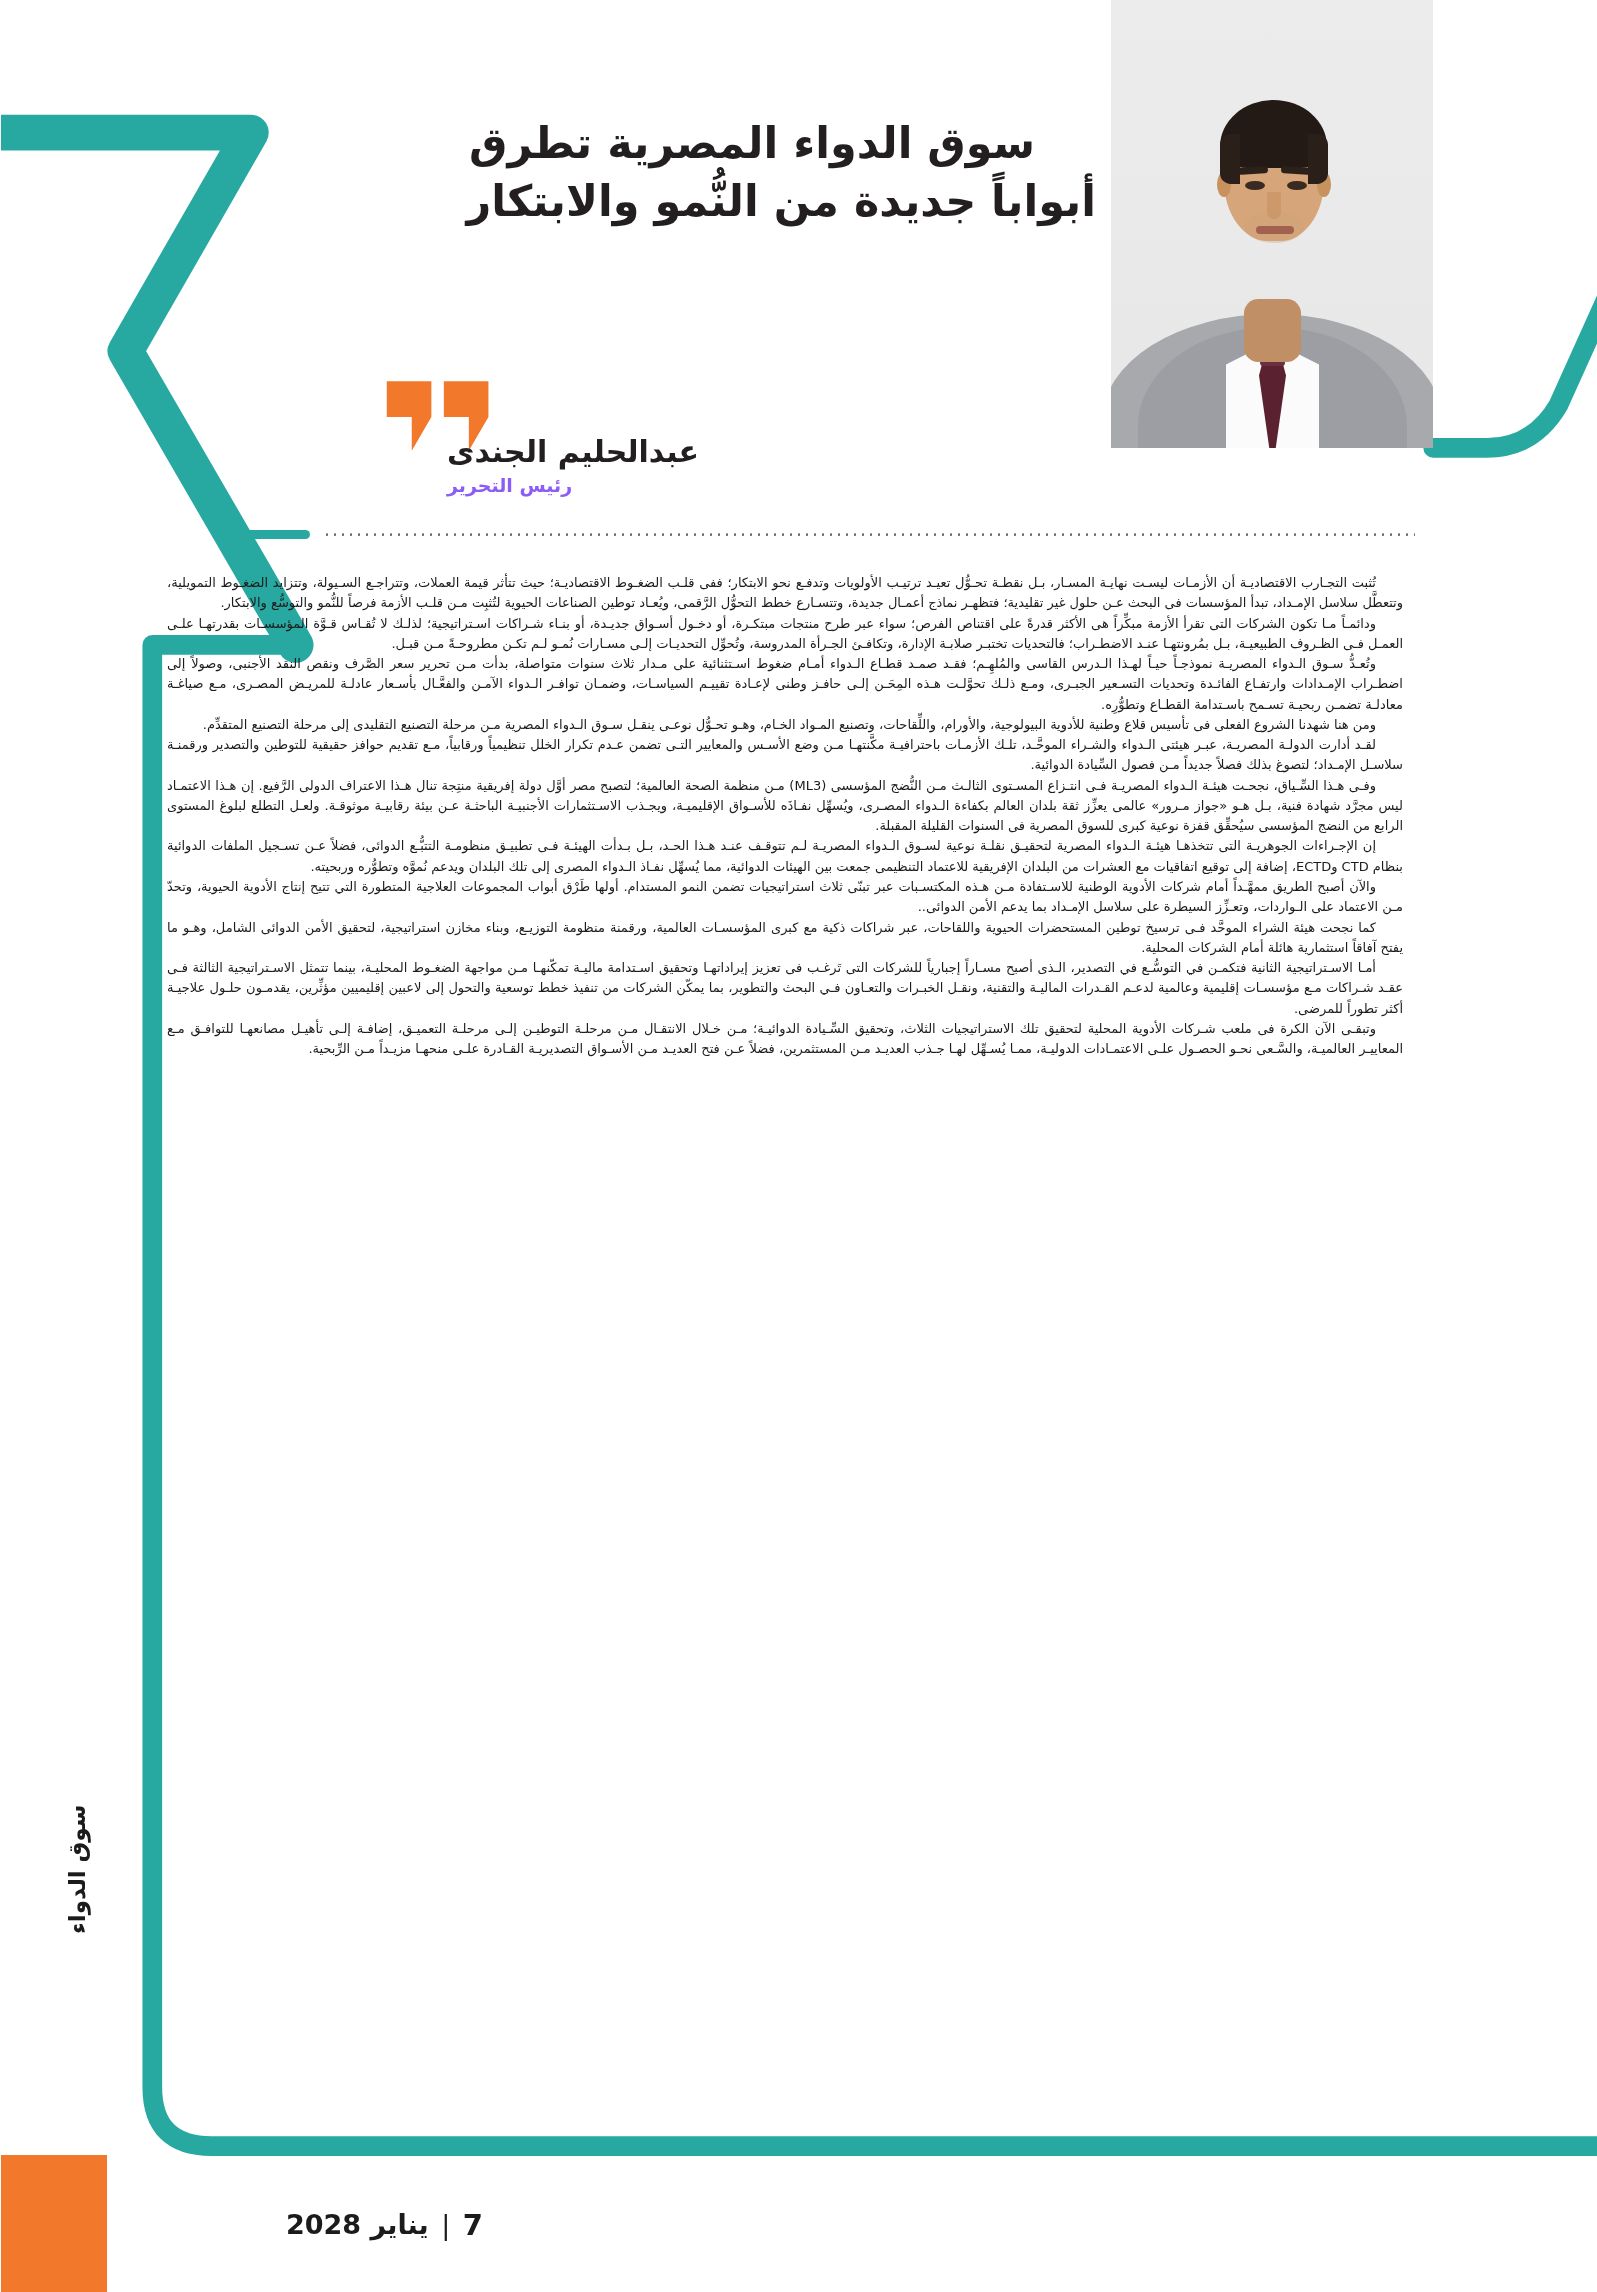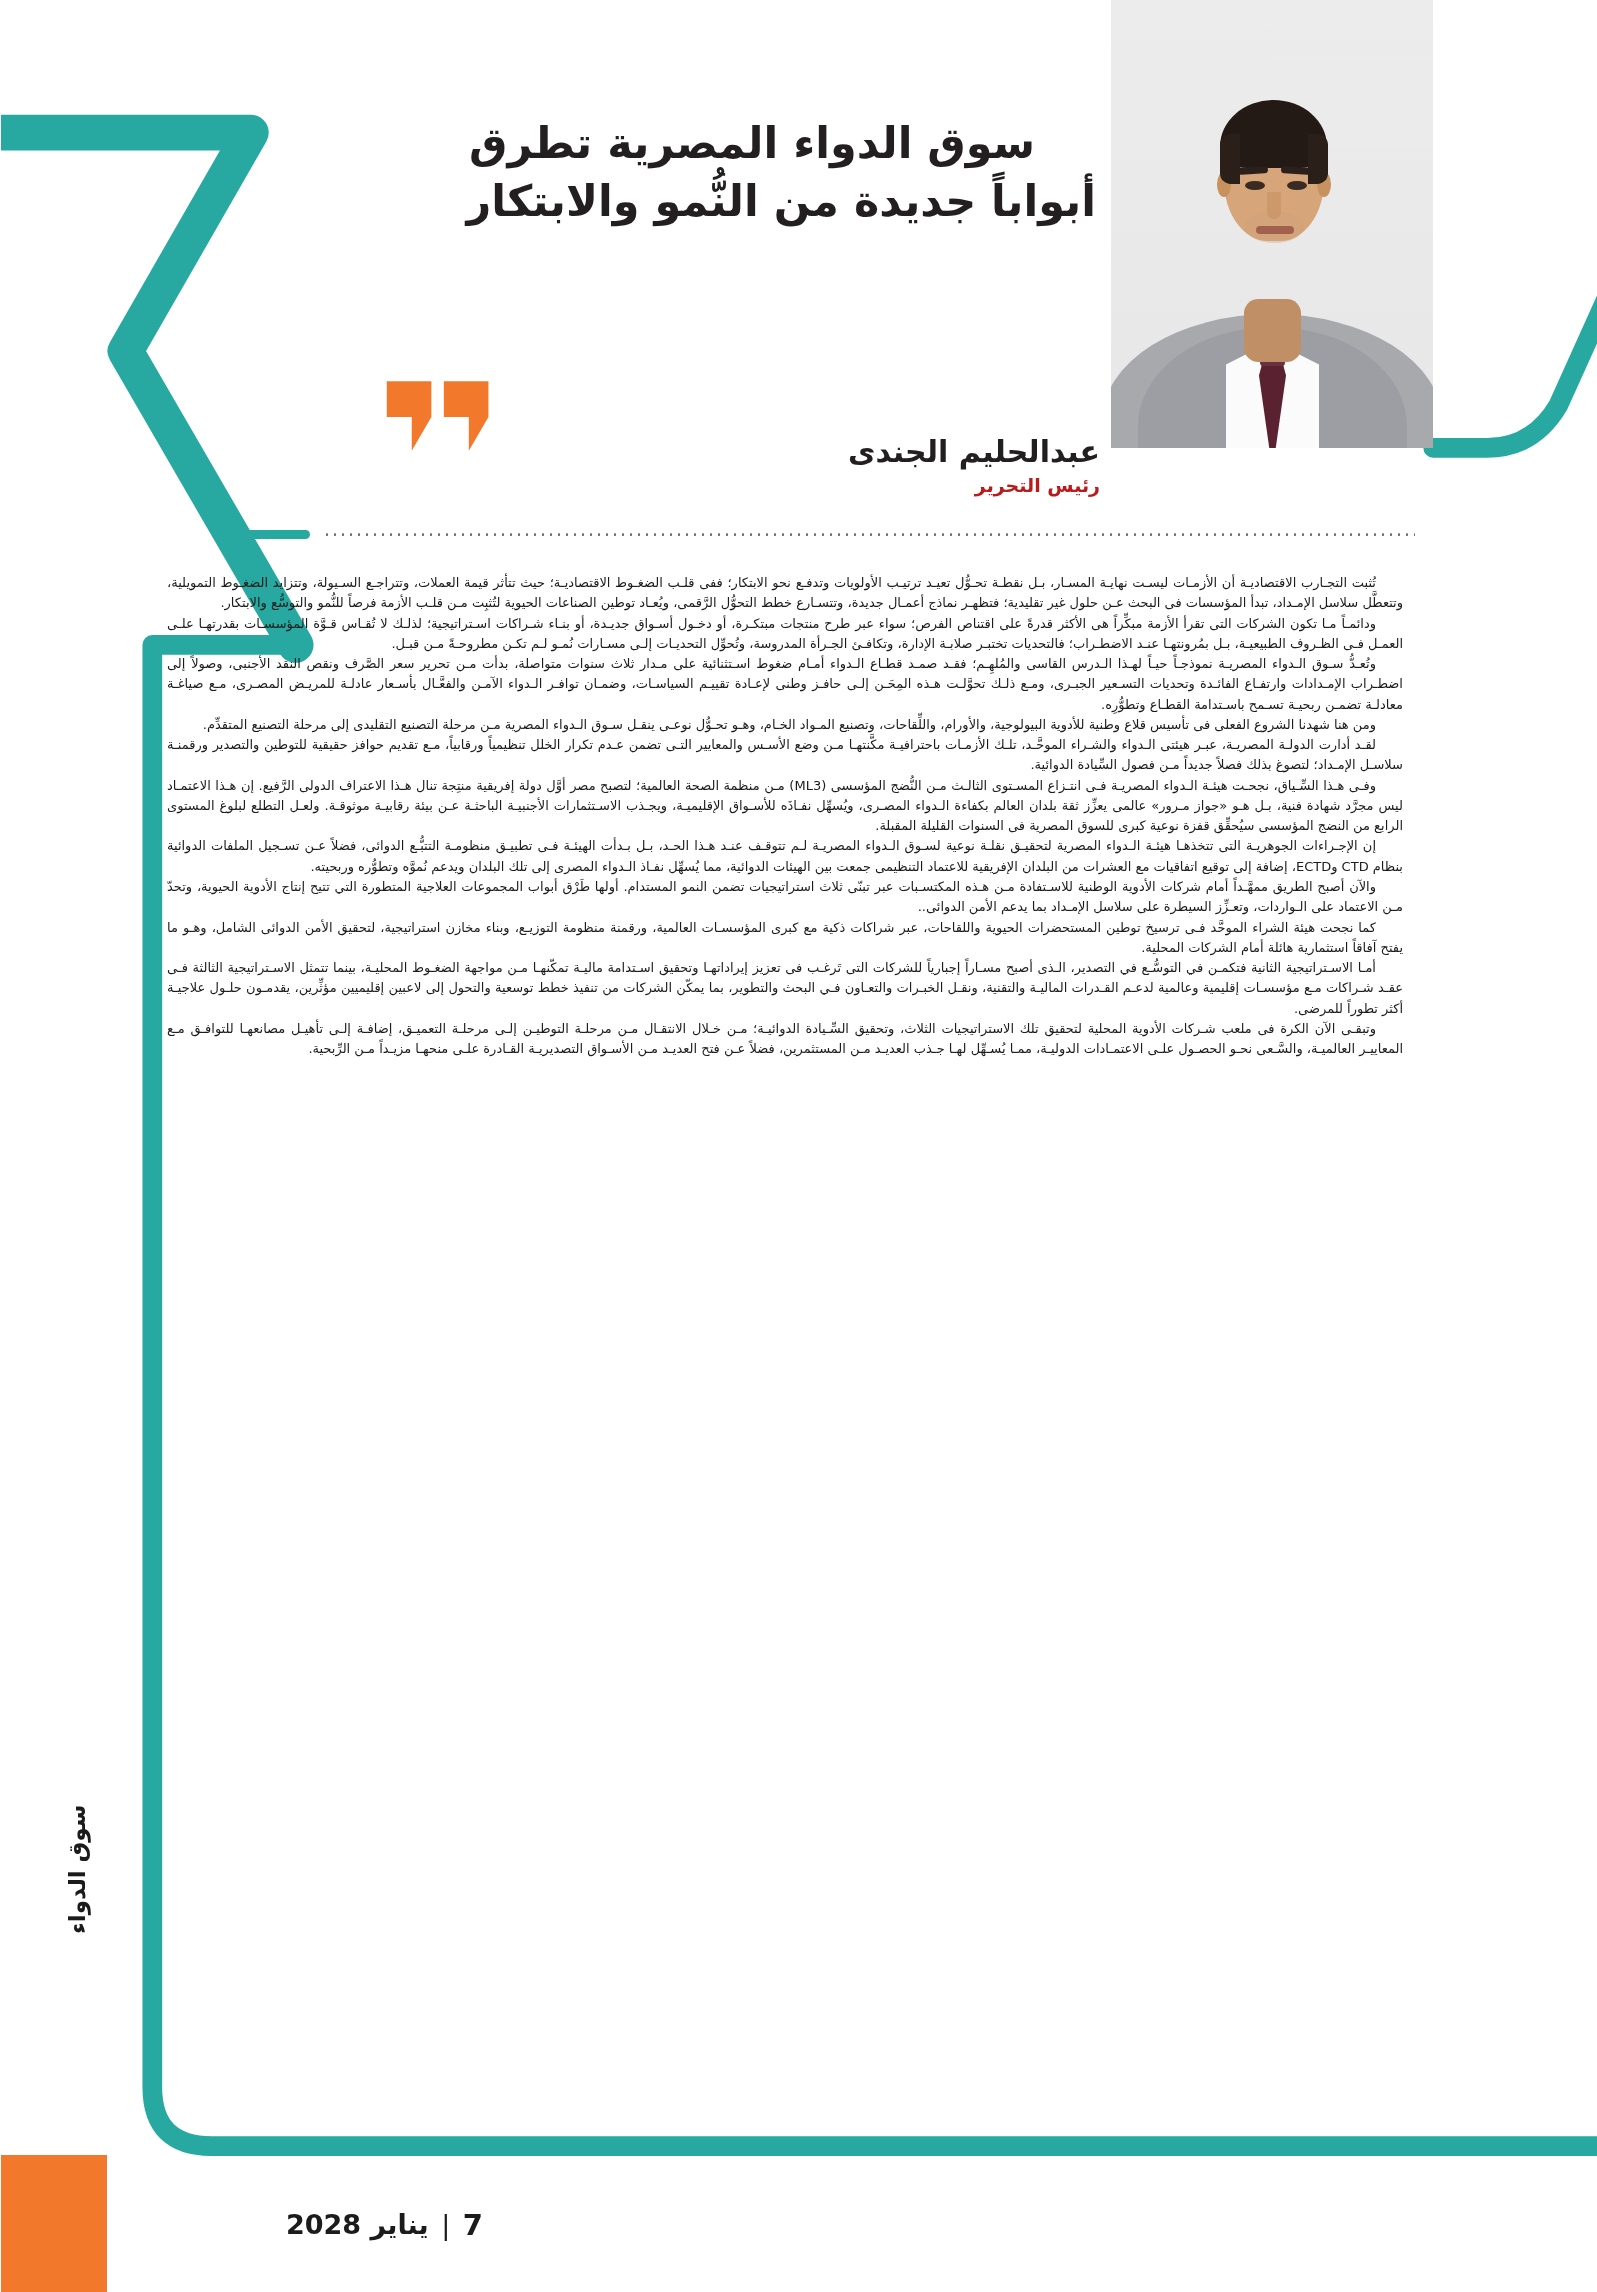--- a/index.html
+++ b/index.html
@@ -99,24 +99,24 @@
   .byline-rule{position:absolute;left:224px;top:530px;width:1191px;height:9px;}
   .byline-rule .bar{position:absolute;left:0;top:0;width:86px;height:9px;background:#27a9a2;border-radius:4.5px;}
   .byline-rule .dots{
     position:absolute;left:99px;top:2.7px;right:0;height:3.6px;
     background-image:radial-gradient(circle,#6d6e71 1.4px,transparent 1.5px);
     background-size:8px 3.6px;background-repeat:repeat-x;
   }
 
   
   .byline{
-    position:absolute;right:498px;top:435px;width:627px;text-align:right;direction:rtl;
+    position:absolute;right:524px;top:435px;width:627px;text-align:left;direction:rtl;
   }
   .byline .name{font-size:30px;font-weight:bold;color:#231f20;line-height:1.15;}
-  .byline .role{font-size:19px;font-weight:bold;color:#b91c1c;line-height:1.3;margin-top:3.6px;}
+  .byline .role{font-size:19px;font-weight:bold;color:#8b5cf6;line-height:1.3;margin-top:3.6px;}
 
   
   .body-col{
     position:absolute;left:167px;top:573px;width:1236px;
     direction:rtl;text-align:justify;
     font-size:13px;line-height:1.56;color:#1b1b1b;
     font-family:"DejaVu Sans","Liberation Sans",sans-serif;
   }
   .body-col p{margin:0 0 0 0;text-indent:27px;text-align:justify;}
 

